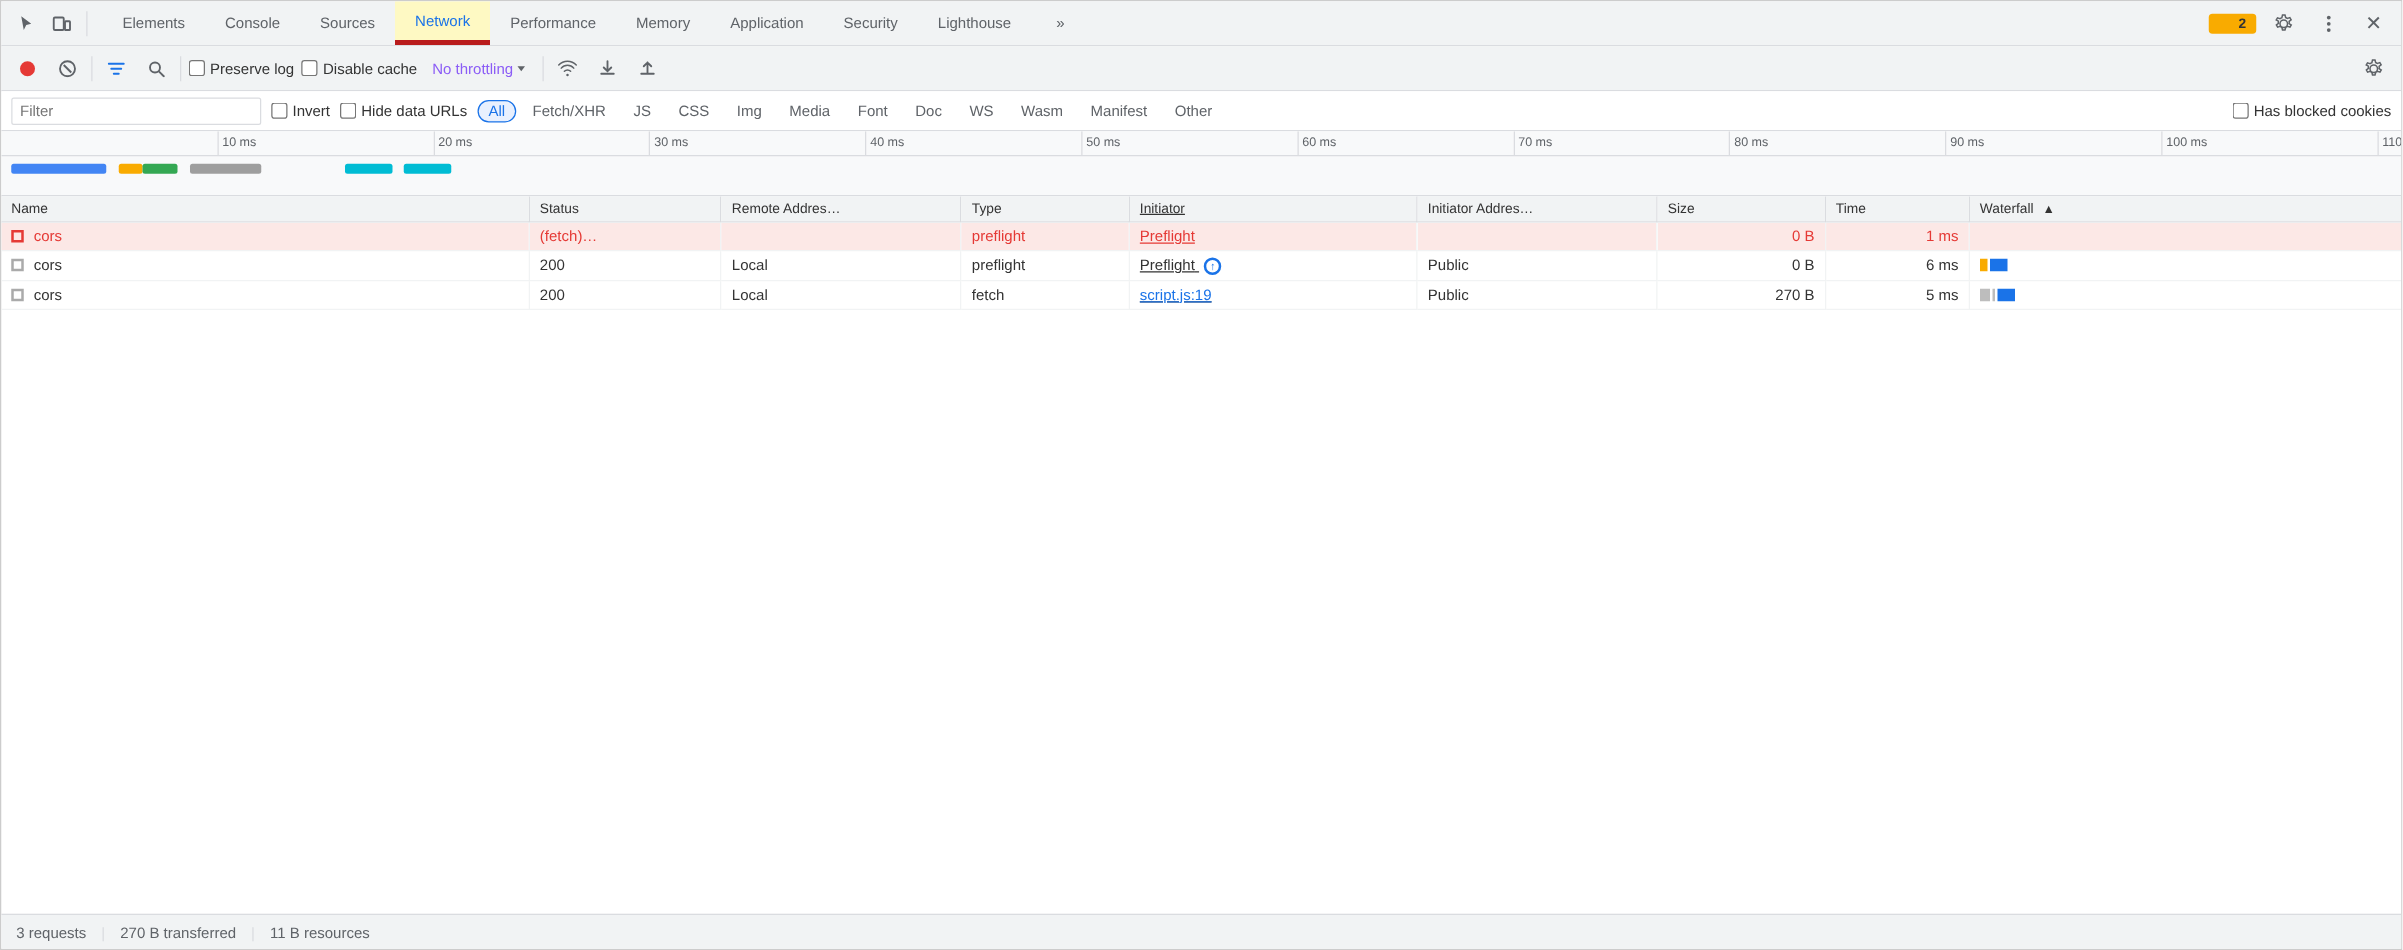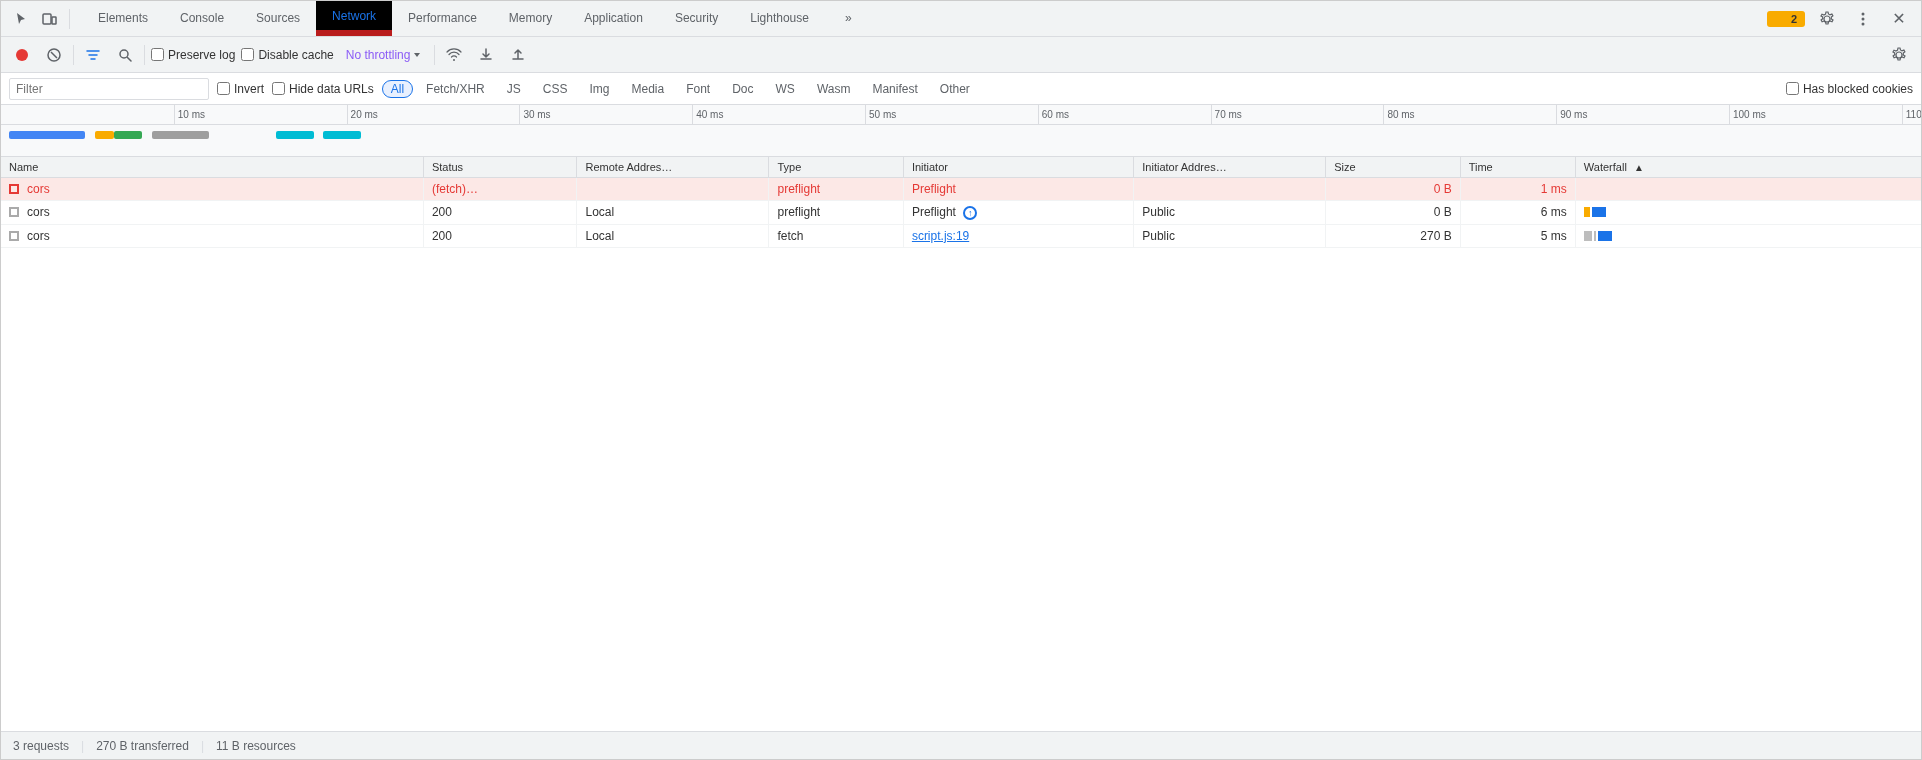--- a/index.html
+++ b/index.html
@@ -13,21 +13,21 @@
     }
     .tab-bar-icons { display: flex; align-items: center; gap: 4px; margin-right: 8px; }
     .tab-icon { width: 24px; height: 24px; display: flex; align-items: center; justify-content: center; border-radius: 3px; cursor: pointer; color: #5f6368; font-size: 14px; }
     .tab-separator { width: 1px; height: 20px; background: #dadce0; margin: 0 4px; }
     .tabs { display: flex; align-items: flex-end; height: 100%; }
     .tab {
       padding: 0 16px; height: 100%; display: flex; align-items: center;
       font-size: 12px; color: #5f6368; cursor: pointer; border-bottom: 2px solid transparent;
       white-space: nowrap;
     }
-    .tab.active { color: #1a73e8; border-bottom: 6px solid #b91c1c; background: #000000; }
+    .tab.active { color: #1a73e8; border-bottom: 4px solid #b91c1c; background: #fef9c3; }
     .tab-more { margin-left: 4px; }
     .tab-bar-right { margin-left: auto; display: flex; align-items: center; gap: 8px; }
     .badge-btn {
       display: flex; align-items: center; gap: 4px; padding: 2px 8px;
       background: #f9ab00; border-radius: 3px; color: #333; font-size: 11px;
       font-weight: 600; cursor: pointer; border: none;
     }
     .icon-btn { width: 28px; height: 28px; display: flex; align-items: center; justify-content: center; cursor: pointer; color: #5f6368; border-radius: 3px; }
     .close-btn { font-size: 16px; }
 
@@ -116,21 +116,21 @@
     .row-error td { background: #fce8e6; }
     .status-error { color: #e53935; }
     .type-preflight { color: #e53935; }
     .initiator-preflight { color: #e53935; }
     .size-error { color: #e53935; }
     .time-error { color: #e53935; }
     .col-name { width: 22%; margin-left: 32px; }
     .col-status { width: 8%; }
     .col-remote { width: 10%; }
     .col-type { width: 7%; }
-    .col-initiator { width: 12%; }
+    .col-initiator { width: 12%; text-decoration: underline; }
     .col-init-addr { width: 10%; }
     .col-size { width: 7%; text-align: right; }
     .col-time { width: 6%; text-align: right; }
     .col-waterfall { width: 18%; }
     .sort-arrow { margin-left: 4px; font-size: 10px; }
 
     .checkbox-cell { display: flex; align-items: center; gap: 4px; }
     .row-name-error { color: #e53935; }
     .row-name-link { text-decoration: underline; color: #1a73e8; cursor: pointer; }
 

